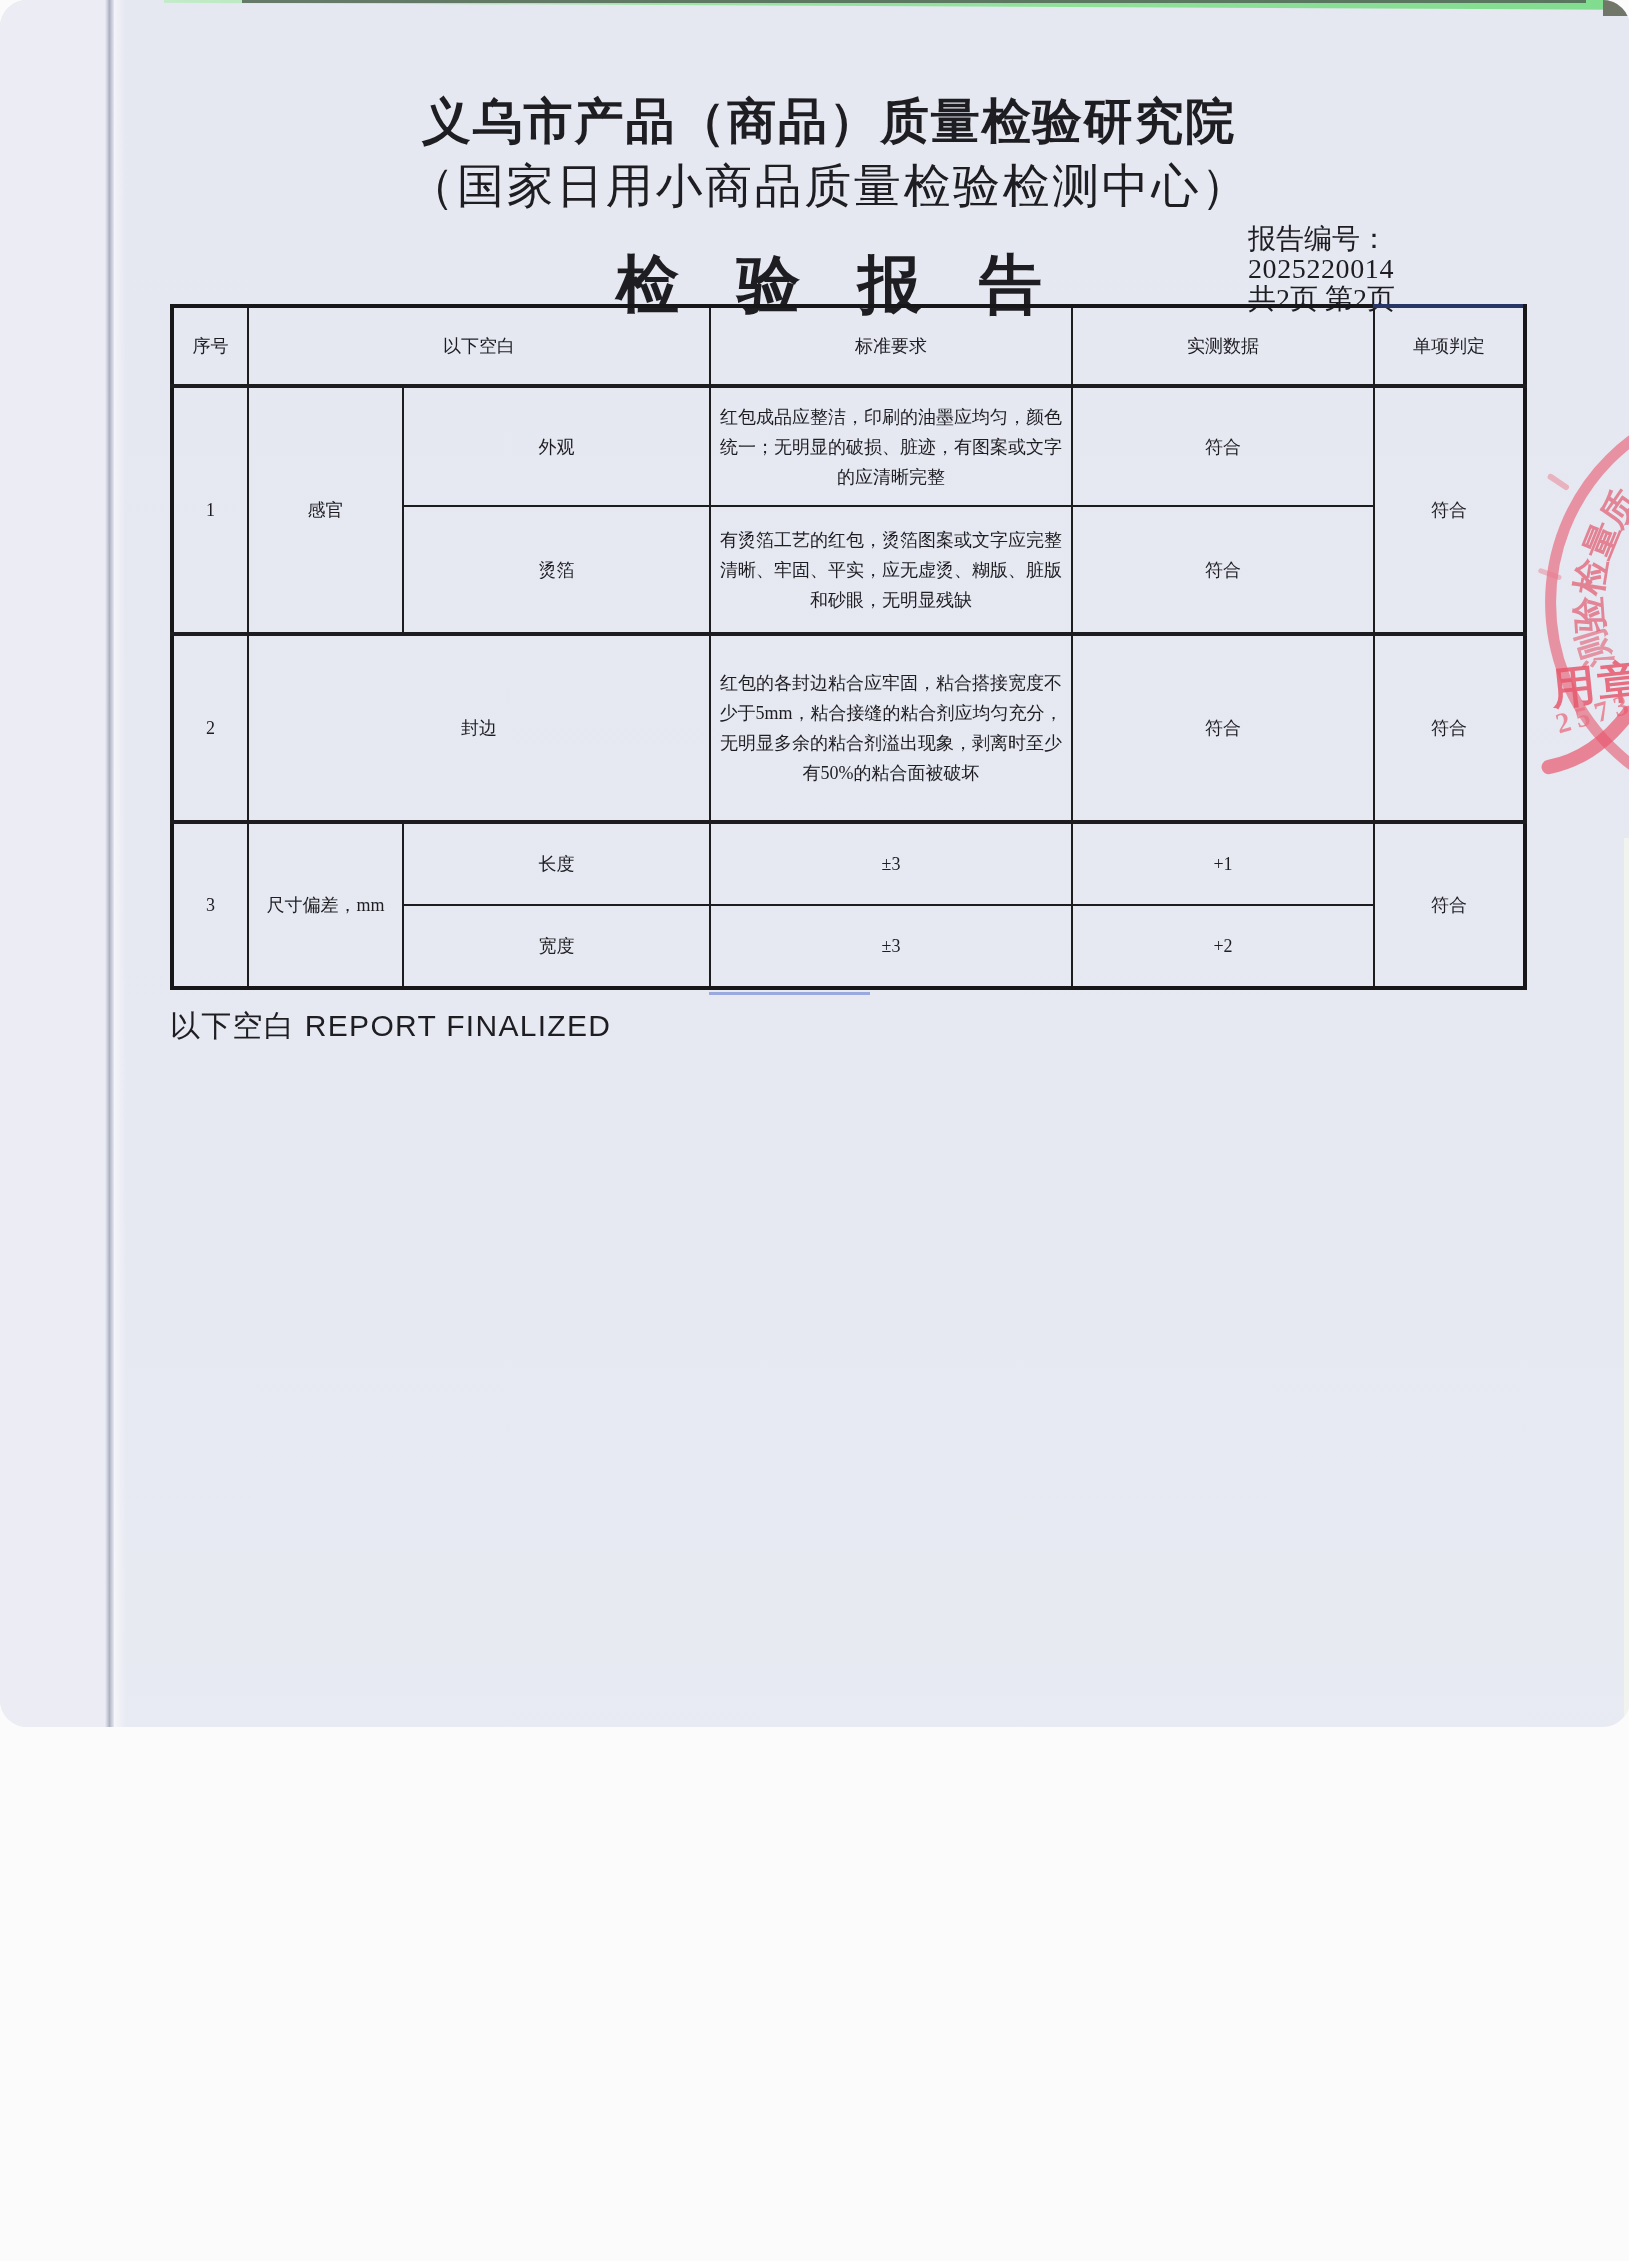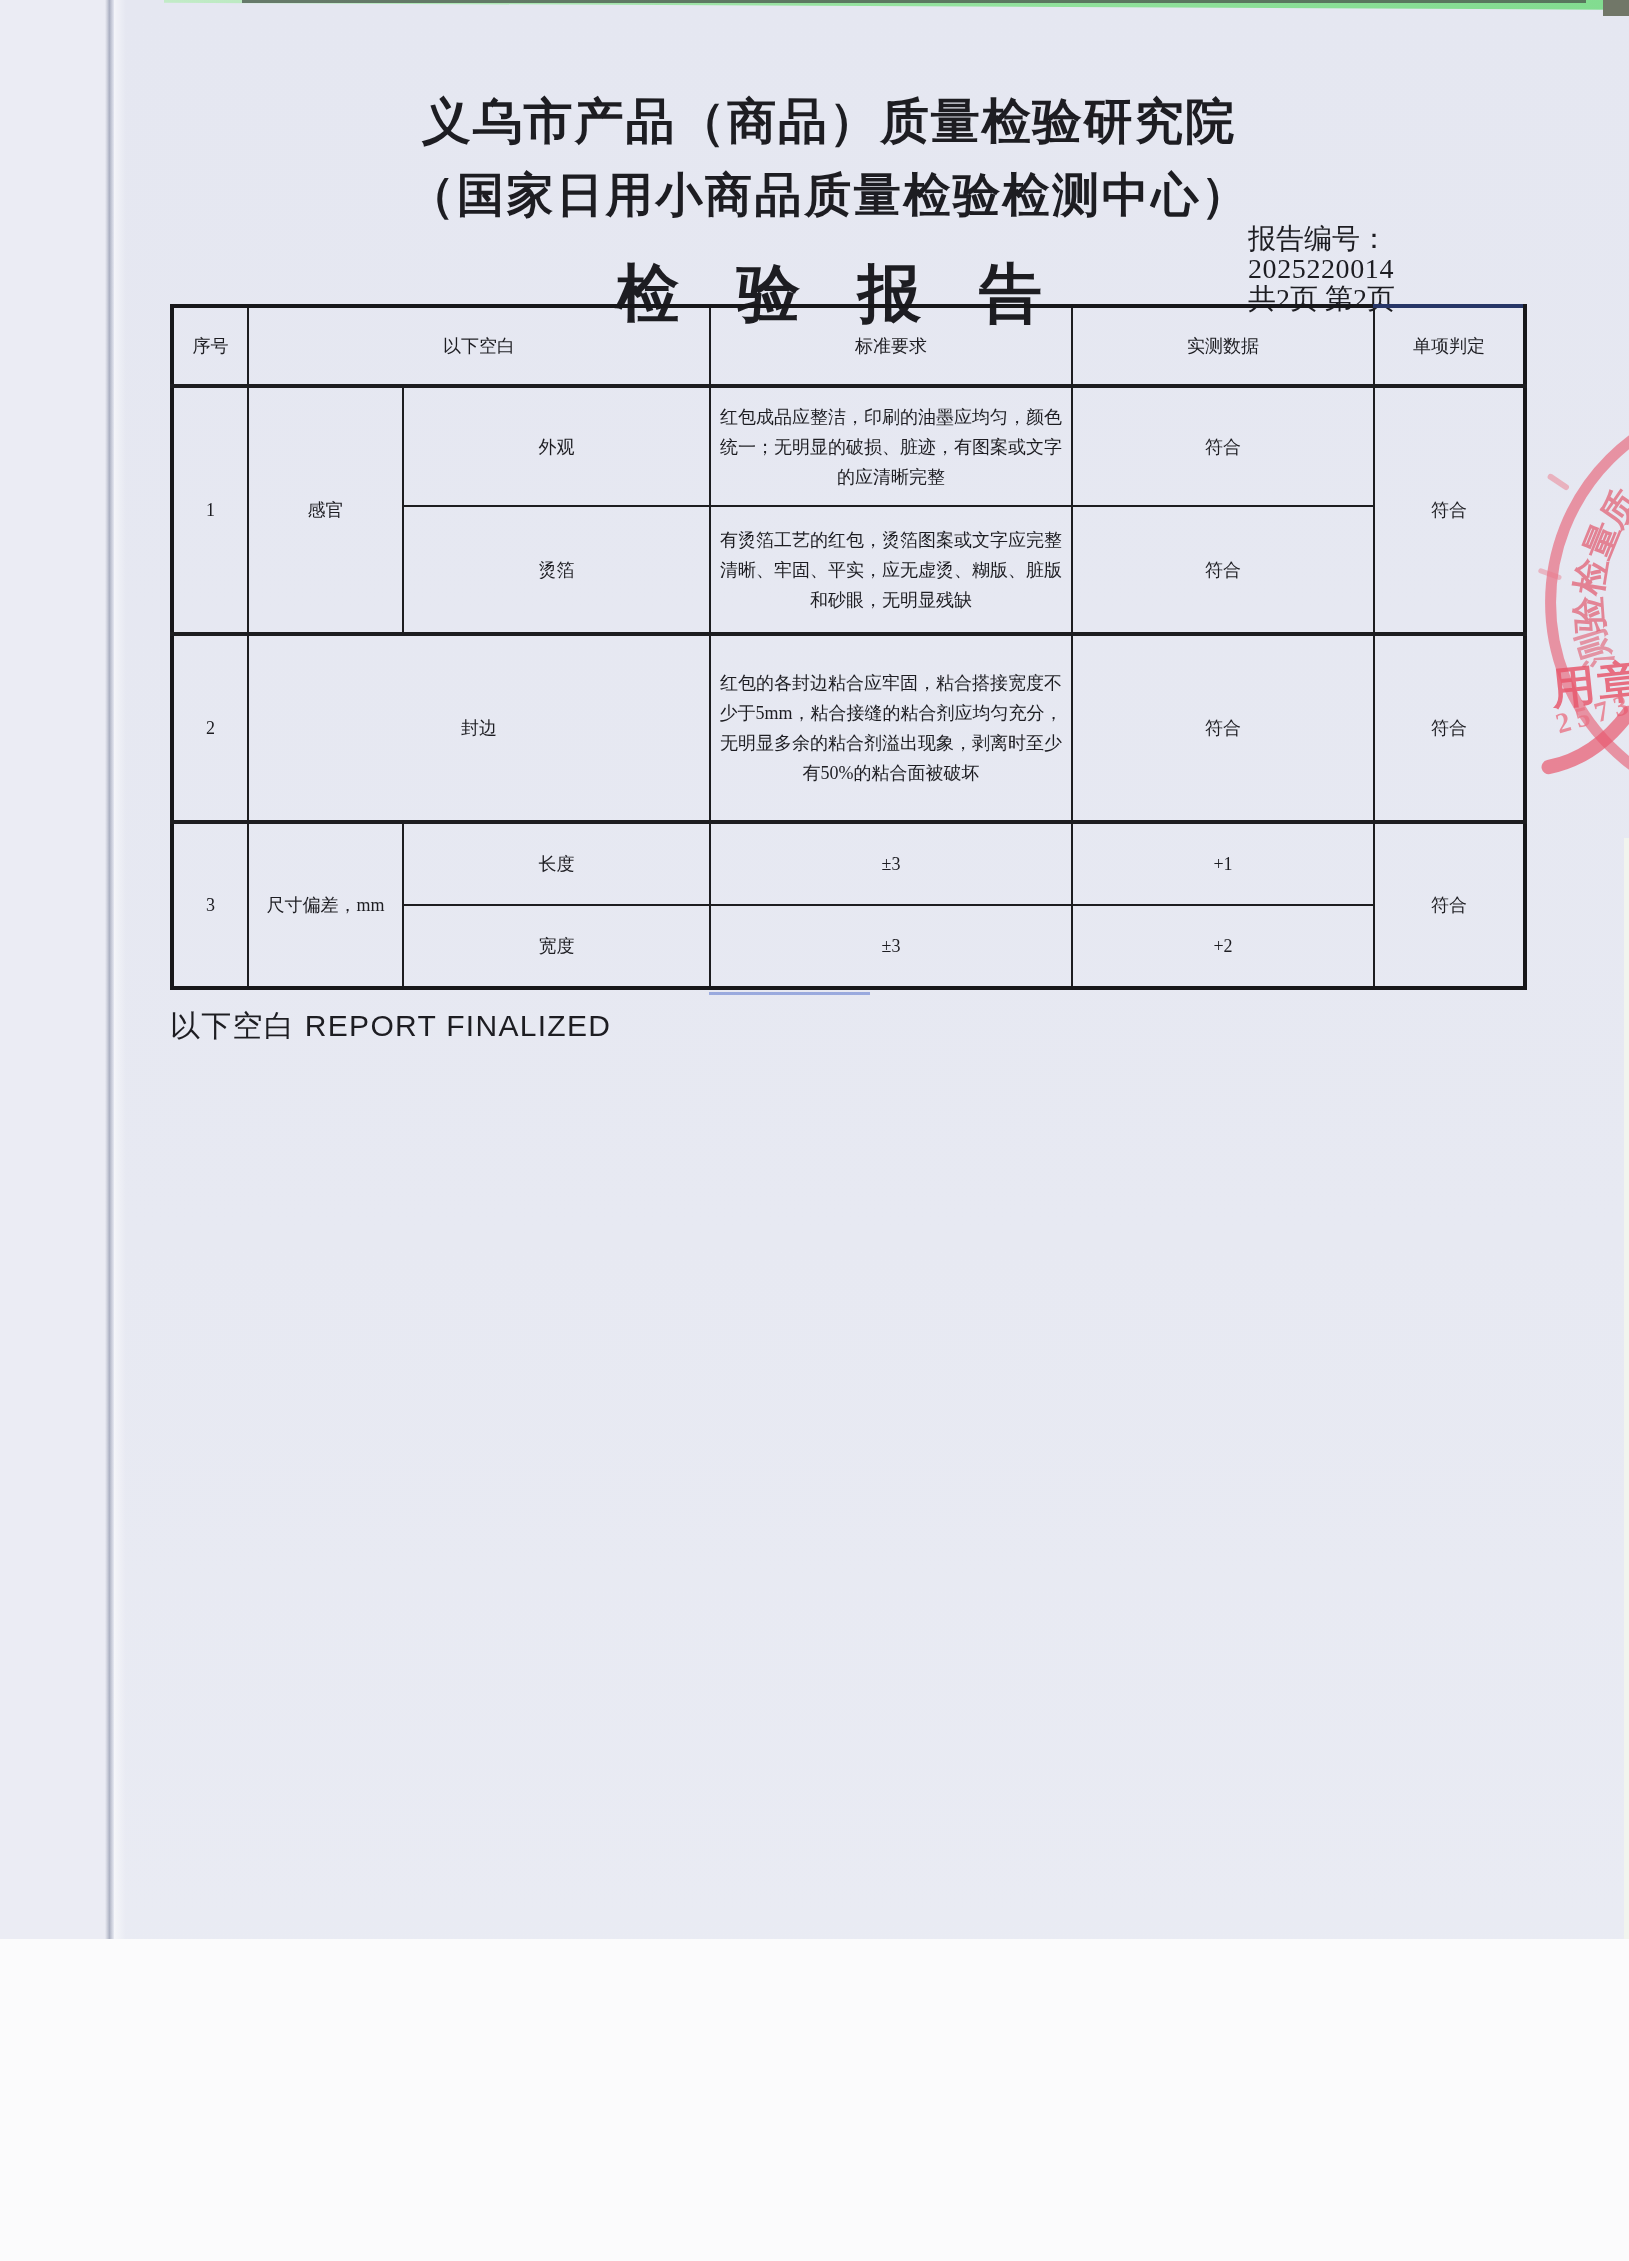--- a/index.html
+++ b/index.html
@@ -1,20 +1,21 @@
 <!DOCTYPE html>
 <html style="font-size:10.3px"><head>
 <meta charset="utf-8">
 <style>
   html,body{margin:0;padding:0;background:#fbfbfc;}
   .scan{
-    position:relative;width:1630px;height:1939px;overflow:hidden;
+    position:relative;width:1630px;height:1727px;overflow:hidden;
     background:#fbfbfc;
     font-family:"Liberation Serif","DejaVu Serif",serif;
     color:#1d1d22;
+    border-radius:27px;
   }
   
   .paper{
     position:absolute;left:0;top:0;width:1630px;height:2255px;
     background:linear-gradient(180deg,#e5e7f1 0%,#e7e9f2 55%,#eaecf4 100%);
   }
   
   .fold-strip{position:absolute;left:0;top:0;width:108px;height:2255px;background:#ebecf4;}
   .fold-crease{position:absolute;left:105px;top:0;width:9px;height:2255px;
     background:linear-gradient(90deg,rgba(140,146,168,0) 0%,rgba(125,132,156,0.55) 50%,rgba(140,146,168,0) 100%);}
@@ -27,21 +28,21 @@
   .edge-top-darkline{position:absolute;left:242px;top:0;width:1344px;height:2.6px;background:#4a544c;opacity:.75;}
   .edge-top-right-dark{position:absolute;left:1603px;top:0;width:27px;height:15.5px;background:#717768;}
   .edge-bottom-green{position:absolute;left:14px;top:2245px;width:1608px;height:10.3px;
     background:linear-gradient(180deg,#eff5ea,#dcefda);}
   .edge-bottom-white{position:absolute;left:0;top:2255px;width:1630px;height:6.4px;background:#fdfdfd;}
   .edge-right-strip{position:absolute;left:1624px;top:838px;width:6.4px;height:1409px;background:#f1f4ee;}
 
   
   .title-block{position:absolute;left:110px;top:0;width:1438px;text-align:center;}
   .org1{margin-top:89px;font-size:49px;font-weight:bold;letter-spacing:1.9px;white-space:nowrap;}
-  .org2{margin-top:9px;font-size:47px;font-weight:bold;letter-spacing:2.6px;white-space:nowrap;}
+  .org2{font-size:47px;font-weight:normal;letter-spacing:2.6px;white-space:nowrap;}
   .main-title{margin-top:24px;font-size:63px;font-weight:bold;letter-spacing:58px;text-indent:58px;white-space:nowrap;}
 
   .report-meta{position:absolute;left:1248px;top:224px;font-size:28px;line-height:30px;}
   .report-meta .num{font-size:28px;letter-spacing:0.6px;}
 
   
   table.report{
     position:absolute;left:170px;top:304px;width:1353px;
     border-collapse:collapse;table-layout:fixed;
     border:4.5px solid #17171a;

